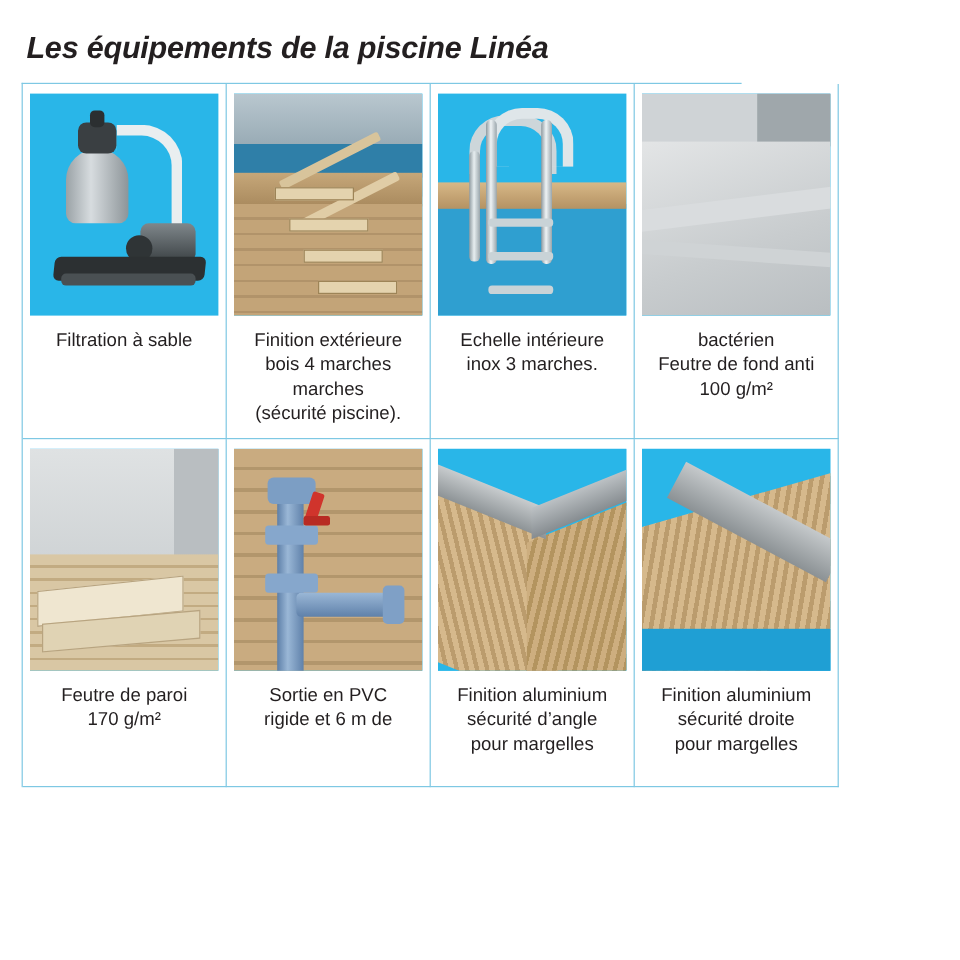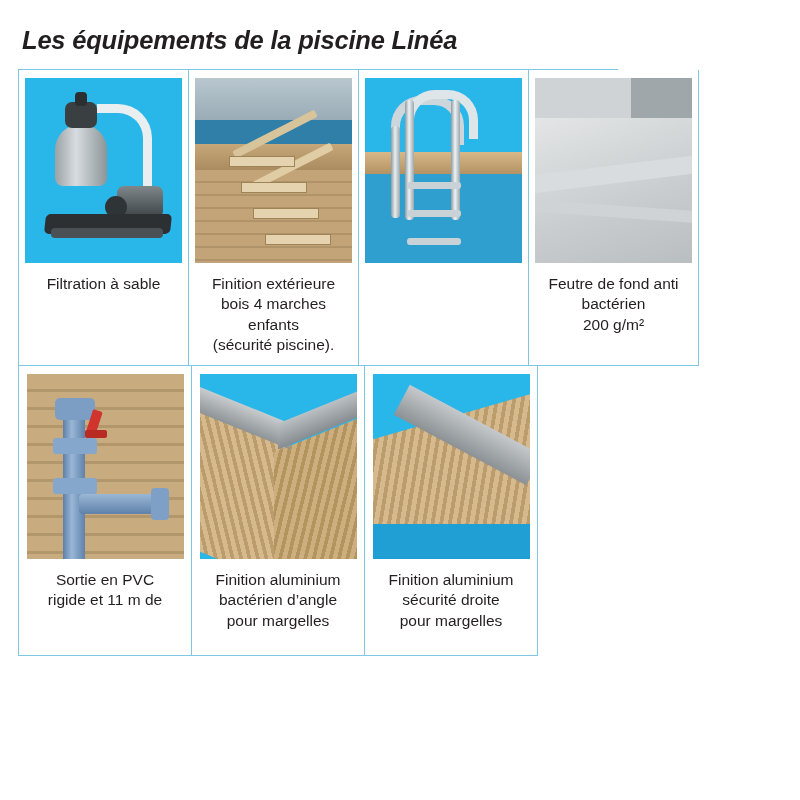--- a/index.html
+++ b/index.html
@@ -216,89 +216,106 @@
           <div class="ph2-rail"></div>
           <div class="ph2-rail2"></div>
           <div class="ph2-step ph2-s1"></div>
           <div class="ph2-step ph2-s2"></div>
           <div class="ph2-step ph2-s3"></div>
           <div class="ph2-step ph2-s4"></div>
         </div>
         <div class="caption">
           <div>Finition extérieure</div>
           <div>bois 4 marches</div>
-          <div>enfants</div>
+          <div>marches</div>
           <div>(sécurité piscine).</div>
         </div>
       </div>
 
       <div class="cell">
         <div class="thumb">
           <div class="ph3-water"></div>
           <div class="ph3-deck"></div>
           <div class="ph3-arc2"></div>
           <div class="ph3-arc"></div>
           <div class="ph3-bar ph3-b1"></div>
           <div class="ph3-bar ph3-b2"></div>
           <div class="ph3-bar3"></div>
           <div class="ph3-rung ph3-r1"></div>
           <div class="ph3-rung ph3-r2"></div>
           <div class="ph3-rung ph3-r3"></div>
         </div>
+        <div class="caption">
+          <div>Echelle intérieure</div>
+          <div>inox 3 marches.</div>
+        </div>
       </div>
 
       <div class="cell">
         <div class="thumb">
           <div class="ph4-a"></div>
           <div class="ph4-edge"></div>
           <div class="ph4-b"></div>
           <div class="ph4-fold"></div>
           <div class="ph4-fold2"></div>
         </div>
         <div class="caption">
+          <div>bactérien</div>
           <div>Feutre de fond anti</div>
-          <div>bactérien</div>
-          <div>200 g/m²</div>
+          <div>100 g/m²</div>
         </div>
       </div>
 
     </div>
 
     <div class="row row-2">
 
+      <div class="cell">
+        <div class="thumb">
+          <div class="ph5-top"></div>
+          <div class="ph5-side"></div>
+          <div class="ph5-wood"></div>
+          <div class="ph5-board"></div>
+          <div class="ph5-board2"></div>
+        </div>
+        <div class="caption">
+          <div>Feutre de paroi</div>
+          <div>170 g/m²</div>
+        </div>
+      </div>
 
       <div class="cell">
         <div class="thumb">
           <div class="ph6-wood"></div>
           <div class="ph6-pipe"></div>
           <div class="ph6-elbow"></div>
           <div class="ph6-coll"></div>
           <div class="ph6-coll2"></div>
           <div class="ph6-horiz"></div>
           <div class="ph6-end"></div>
           <div class="ph6-valve"></div>
           <div class="ph6-valve2"></div>
         </div>
         <div class="caption">
           <div>Sortie en PVC</div>
-          <div>rigide et 11 m de</div>
+          <div>rigide et 6 m de</div>
         </div>
       </div>
 
       <div class="cell">
         <div class="thumb">
           <div class="ph7-sky"></div>
           <div class="ph7-wood-l"></div>
           <div class="ph7-wood-r"></div>
           <div class="ph7-alu-l"></div>
           <div class="ph7-alu-r"></div>
         </div>
         <div class="caption">
           <div>Finition aluminium</div>
-          <div>bactérien d’angle</div>
+          <div>sécurité d’angle</div>
           <div>pour margelles</div>
         </div>
       </div>
 
       <div class="cell">
         <div class="thumb">
           <div class="ph7-sky"></div>
           <div class="ph8-wood"></div>
           <div class="ph8-shadow"></div>
           <div class="ph8-alu"></div>

